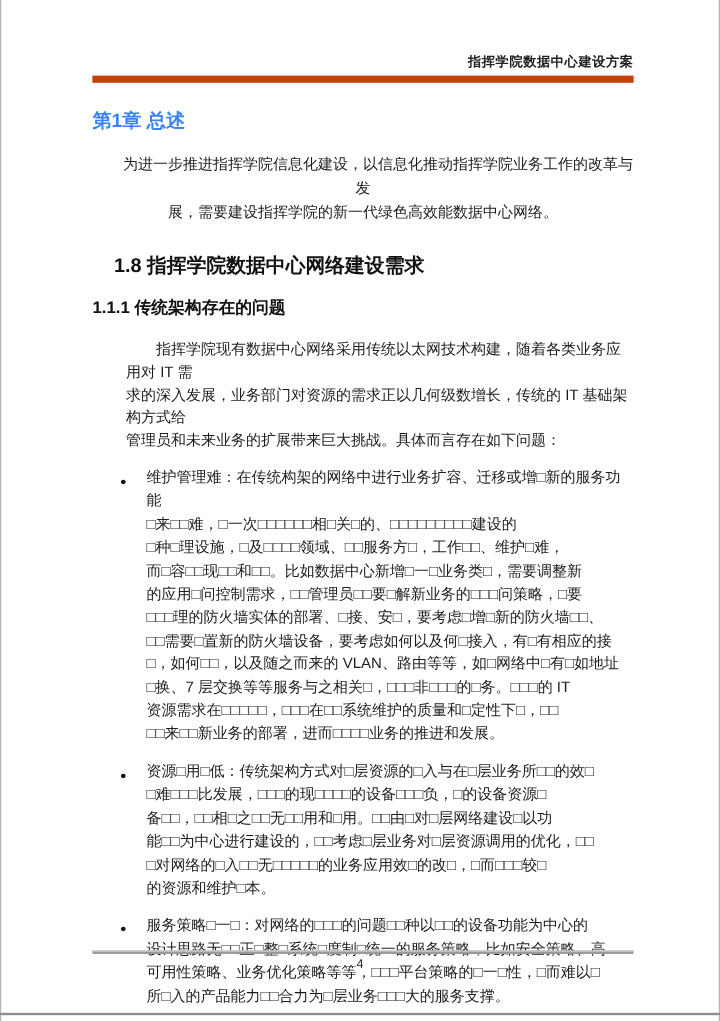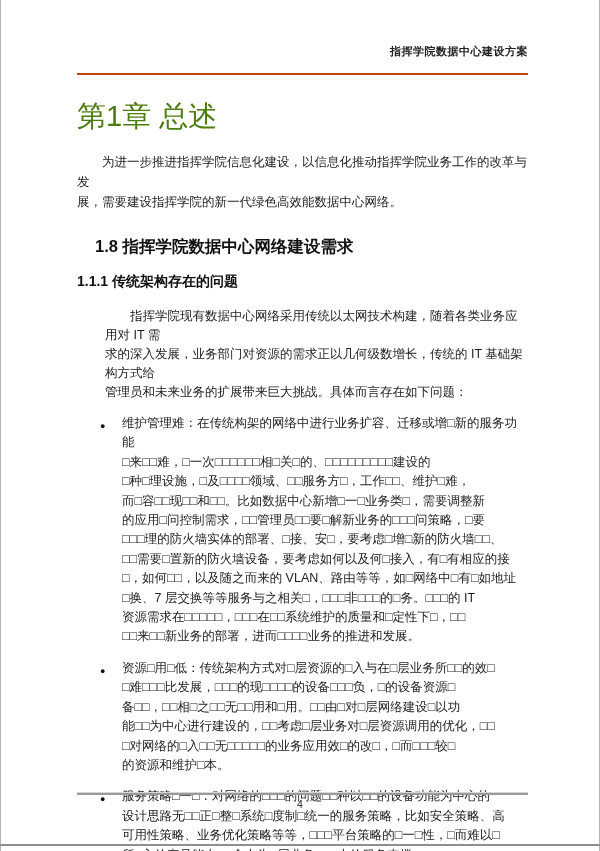--- a/index.html
+++ b/index.html
@@ -8,27 +8,27 @@
     font-family:"Liberation Sans","DejaVu Sans",sans-serif;
     color:#1c1c1c;overflow:hidden;
   }
   .edge-left,.edge-right{position:absolute;top:0;width:1px;height:851px;background:#b3b3b3;}
   .edge-left{left:0;}
   .edge-right{right:0;}
   .edge-bottom{position:absolute;left:0;top:844px;width:600px;height:2px;background:#8f8f8f;}
   .content{position:absolute;left:77px;top:0;width:451px;}
   .doc-header{
     margin-top:44px;text-align:right;font-size:11px;font-weight:bold;color:#222;
-    border-bottom:2px solid #c2410c;padding-bottom:14px;letter-spacing:.5px;
+    border-bottom:6px solid #c2410c;padding-bottom:4px;letter-spacing:.5px;
   }
-  .chapter-title{margin-top:22px;font-size:29px;font-weight:normal;color:#4d7c0f;}
+  .chapter-title{margin-top:22px;font-size:16px;font-weight:bold;color:#3b82f6;}
   p{margin:0;}
   .intro{
     margin-top:15px;font-size:12.5px;line-height:20px;text-indent:2em;
-    white-space:pre-line;color:#1c1c1c;
+    white-space:pre-line;color:#1c1c1c;text-align:center;
   }
   .h2{margin-top:24px;margin-left:18px;font-size:16.5px;font-weight:bold;color:#111;}
   .h3{margin-top:15px;font-size:14px;font-weight:bold;color:#111;}
   .lead-para{
     margin-top:16px;font-size:12.5px;line-height:19px;text-indent:2em;
     white-space:pre-line;
     margin-left:28px;
   }
   .bullets{margin-top:12px;}
   .bullet{

